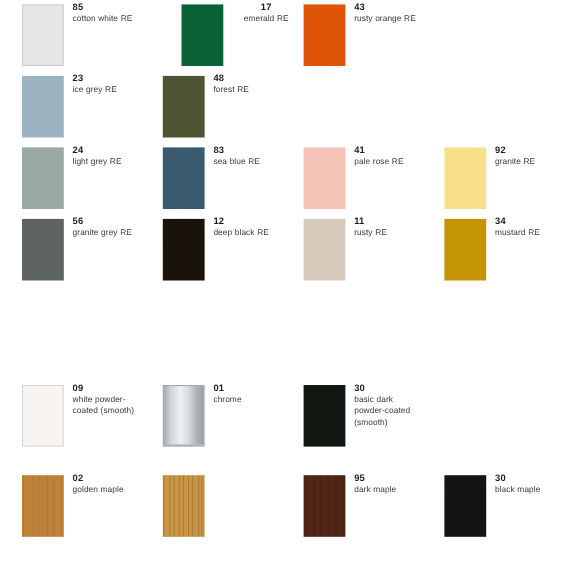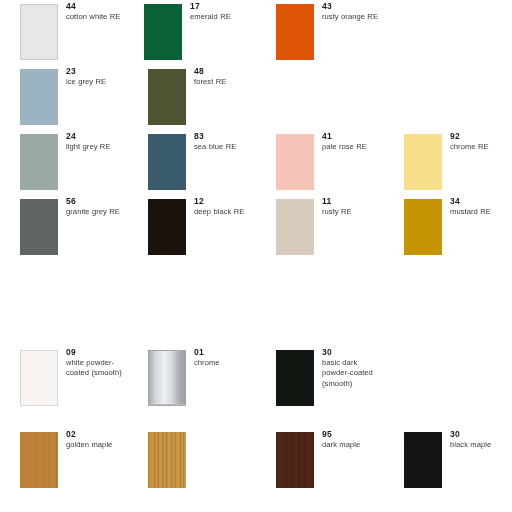--- a/index.html
+++ b/index.html
@@ -91,25 +91,25 @@
 </head>
 <body style="background: rgb(255, 255, 255);">
 
 <div class="catalog">
 
   <div class="section section-fabrics">
     <div class="swatch-grid" id="grid-fabrics" style="height: 260px;">
         <div class="swatch-cell" style="left: 0px; top: 0px;">
           <div class="swatch-chip chip-border" style="background: rgb(232, 230, 230);"></div>
           <div class="swatch-text">
-            <div class="swatch-code">44</div>
+            <div class="swatch-code">85</div>
             <div class="swatch-name">cotton white RE</div>
           </div>
         </div>
-        <div class="swatch-cell" style="left: 124px; top: 0px;">
+        <div class="swatch-cell" style="left: 145px; top: 0px; text-align: center;">
           <div class="swatch-chip" style="background: rgb(11, 98, 55);"></div>
           <div class="swatch-text">
             <div class="swatch-code">17</div>
             <div class="swatch-name">emerald RE</div>
           </div>
         </div>
         <div class="swatch-cell" style="left: 256px; top: 0px;">
           <div class="swatch-chip" style="background: rgb(223, 85, 8);"></div>
           <div class="swatch-text">
             <div class="swatch-code">43</div>
@@ -148,21 +148,21 @@
           <div class="swatch-chip" style="background: rgb(246, 195, 184);"></div>
           <div class="swatch-text">
             <div class="swatch-code">41</div>
             <div class="swatch-name">pale rose RE</div>
           </div>
         </div>
         <div class="swatch-cell" style="left: 384px; top: 130px;">
           <div class="swatch-chip" style="background: rgb(248, 224, 138);"></div>
           <div class="swatch-text">
             <div class="swatch-code">92</div>
-            <div class="swatch-name">chrome RE</div>
+            <div class="swatch-name">granite RE</div>
           </div>
         </div>
         <div class="swatch-cell" style="left: 0px; top: 195px; padding-left: 32px;">
           <div class="swatch-chip" style="background: rgb(93, 100, 98);"></div>
           <div class="swatch-text">
             <div class="swatch-code">56</div>
             <div class="swatch-name">granite grey RE</div>
           </div>
         </div>
         <div class="swatch-cell" style="left: 128px; top: 195px;">

